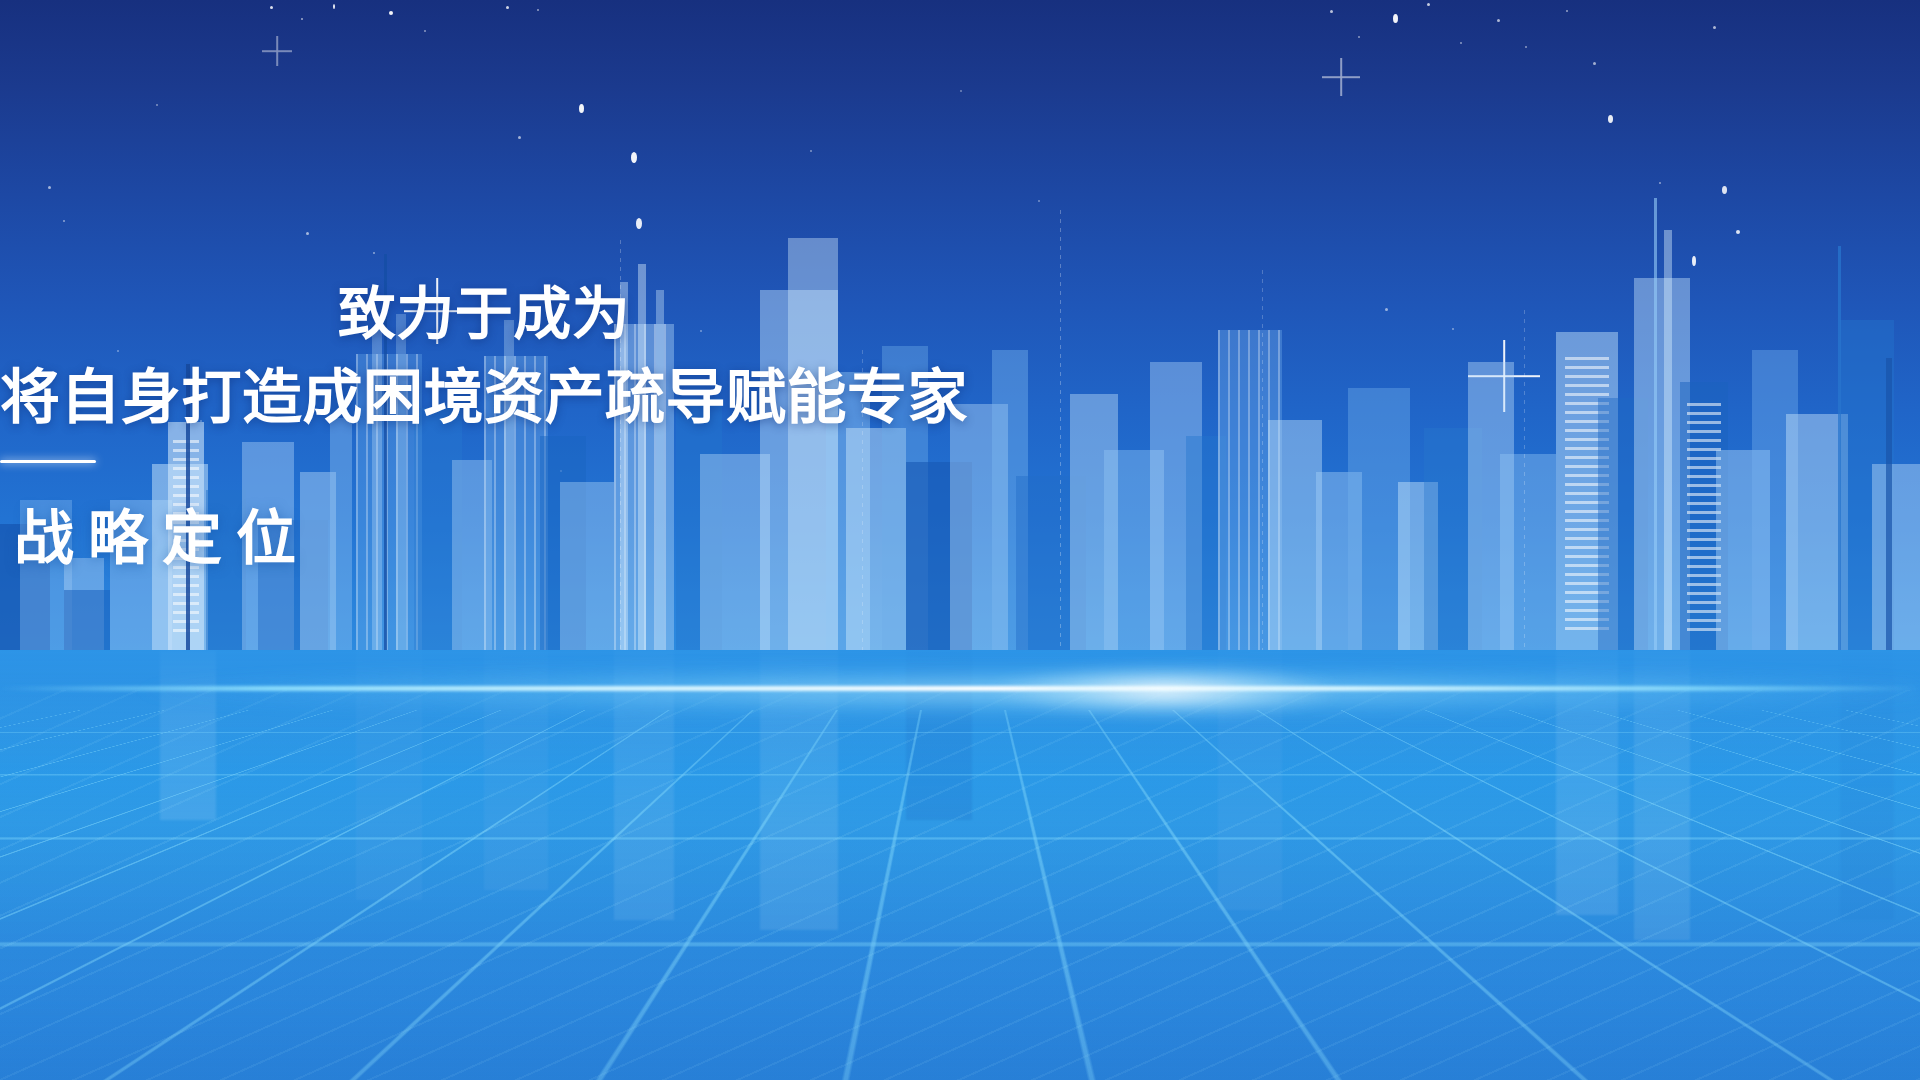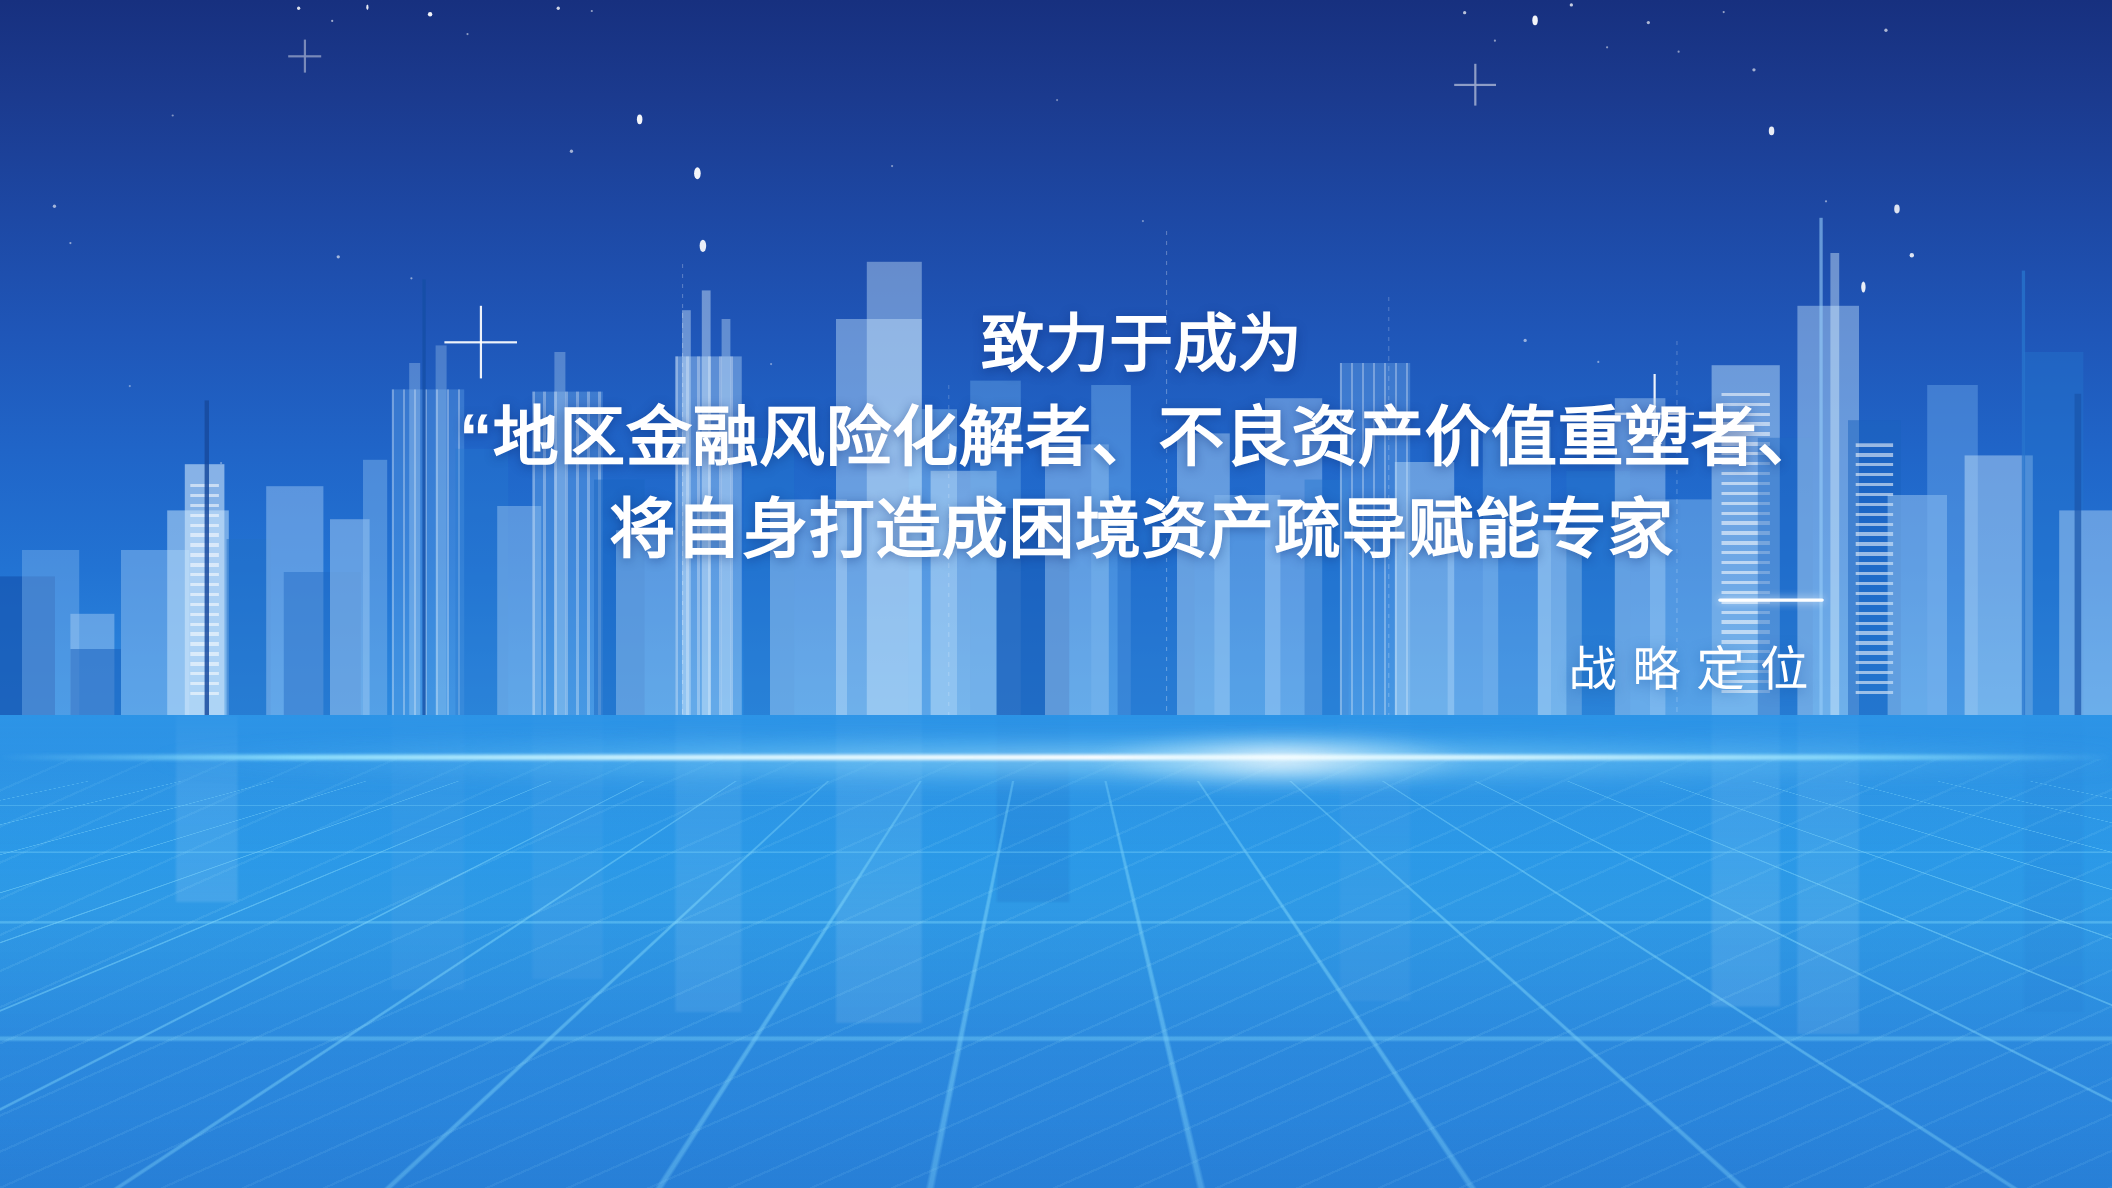--- a/index.html
+++ b/index.html
@@ -208,21 +208,21 @@
 
   
   .content {
     position: absolute;
     left: 0;
     top: 0;
     width: 1658px;
     height: 1080px;
     display: flex;
     flex-direction: column;
-    align-items: flex-end;
+    align-items: flex-start;
     justify-content: flex-start;
     pointer-events: none;
   }
   .headline {
     margin-top: 272px;
     text-align: center;
     color: #ffffff;
     font-weight: 700;
     font-size: 60px;
     line-height: 84px;
@@ -235,24 +235,24 @@
     margin-top: 20px;
     width: 96px;
     height: 3px;
     background: #ffffff;
     box-shadow: 0 0 8px rgba(255,255,255,0.85);
     border-radius: 2px;
   }
   .subtitle {
     margin-top: 26px;
     color: #ffffff;
-    font-size: 44px;
+    font-size: 60px;
     letter-spacing: 14px;
     text-indent: 14px;
-    font-weight: 400;
+    font-weight: 700;
     text-shadow: 0 2px 12px rgba(20,80,160,0.5);
   }
 </style>
 </head>
 <body>
 
 <div id="slide">
 
   <div class="starfield">
     <div class="star" style="left:270px;top:6px;width:3px;height:3px;opacity:.85"></div>
@@ -416,20 +416,19 @@
     <div class="floor-fade"></div>
   </div>
 
   <div class="horizon-wide"></div>
   <div class="horizon"></div>
   <div class="hotspot"></div>
 
   <div class="content">
     <div class="headline">
       <div class="l1">致力于成为</div>
-      <div>“地区金融风险化解者、不良资产价值重塑者、</div>
       <div>将自身打造成困境资产疏导赋能专家</div>
     </div>
     <div class="divider"></div>
     <div class="subtitle">战略定位</div>
   </div>
 
 </div>
 
 </body></html>

